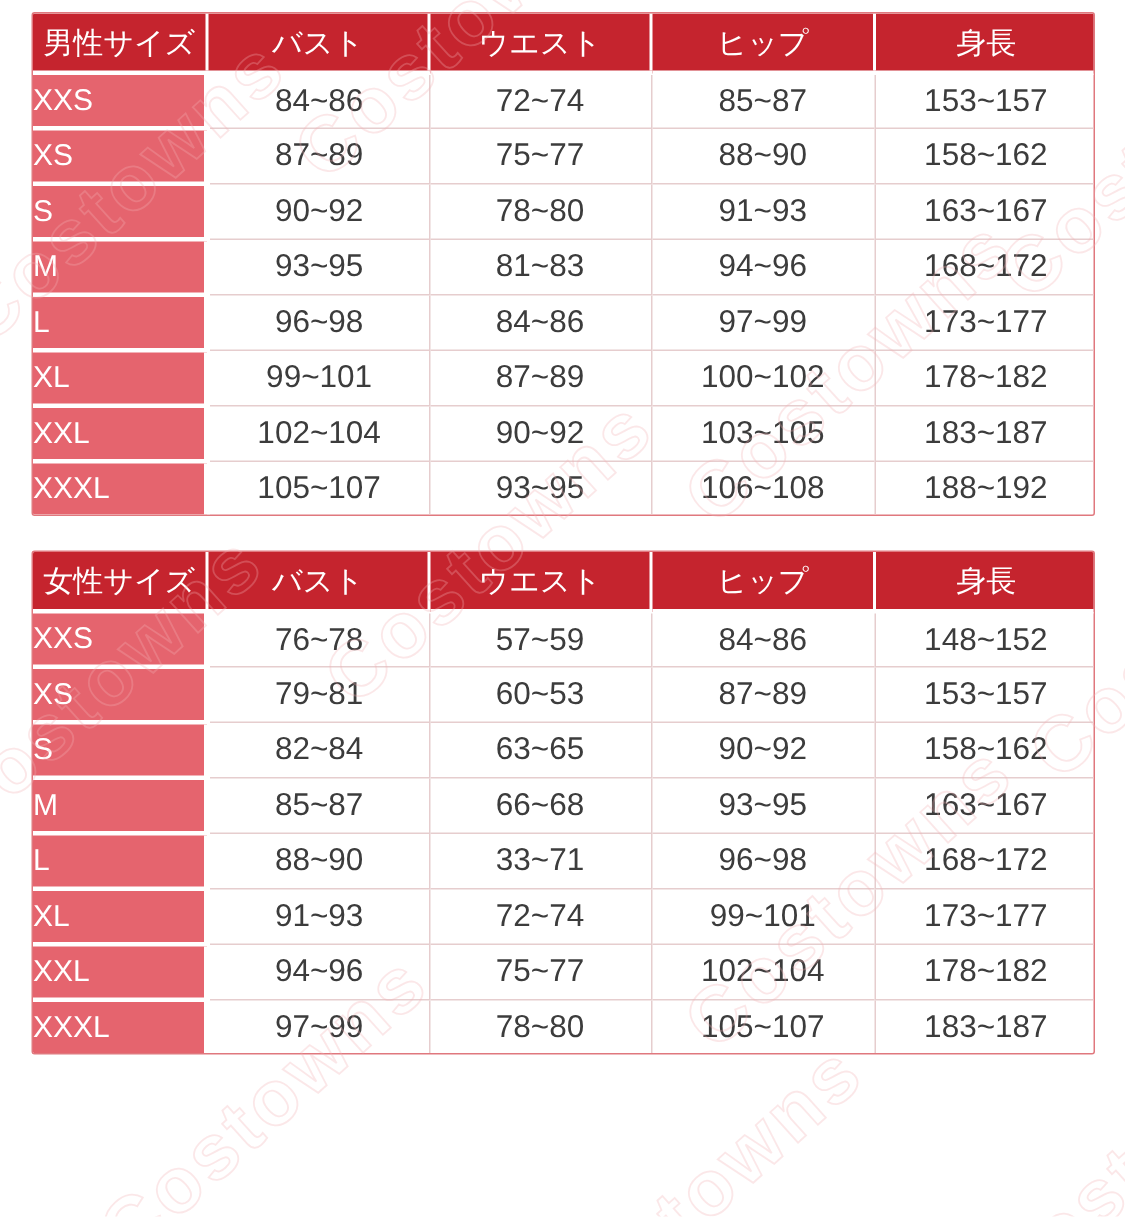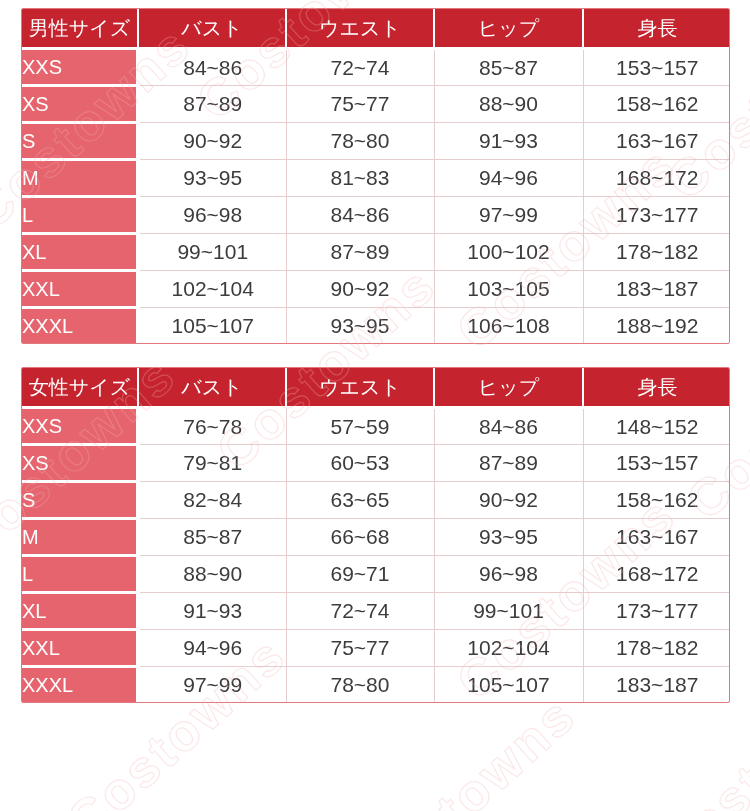--- a/index.html
+++ b/index.html
@@ -231,21 +231,21 @@
           <tr>
             <th>M</th>
             <td>85~87</td>
             <td>66~68</td>
             <td>93~95</td>
             <td>163~167</td>
           </tr>
           <tr>
             <th>L</th>
             <td>88~90</td>
-            <td>69~71</td>
+            <td>33~71</td>
             <td>96~98</td>
             <td>168~172</td>
           </tr>
           <tr>
             <th>XL</th>
             <td>91~93</td>
             <td>72~74</td>
             <td>99~101</td>
             <td>173~177</td>
           </tr>

